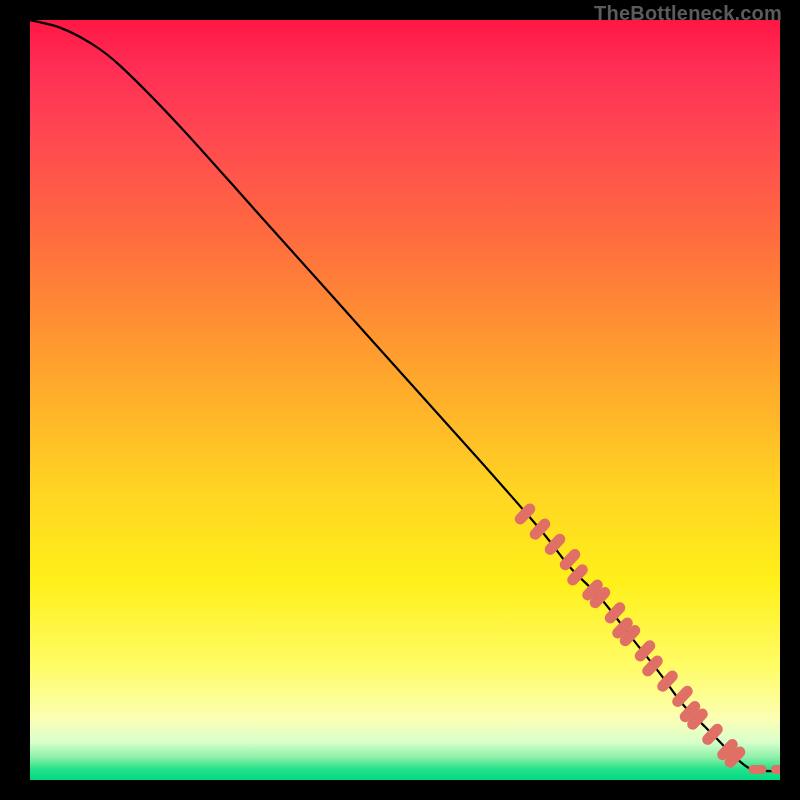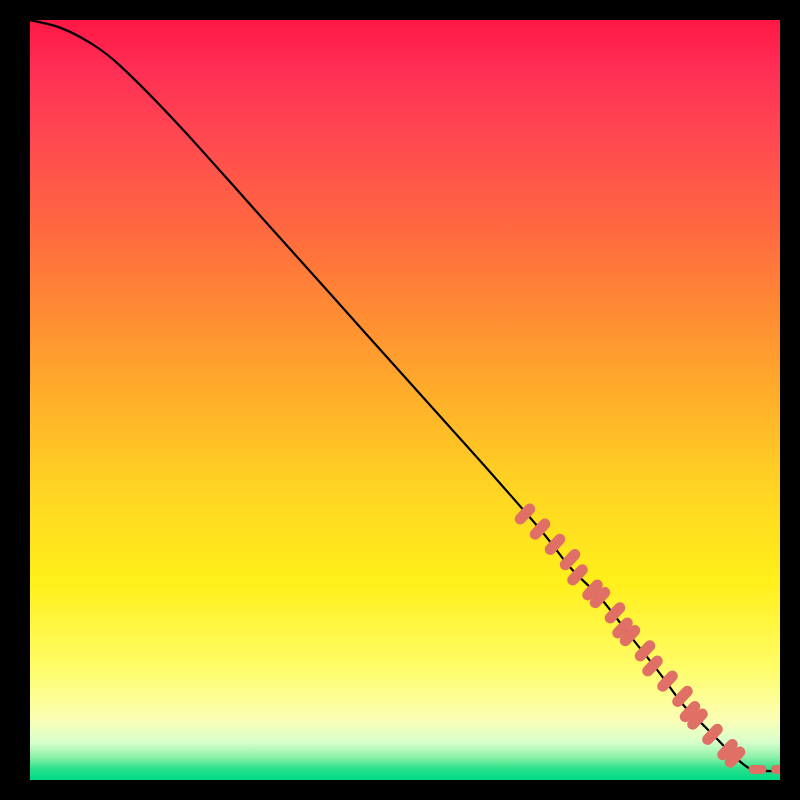--- a/index.html
+++ b/index.html
@@ -57,20 +57,21 @@
     color: #5b5b5b;
     letter-spacing: 0.2px;
     user-select: none;
   }
 </style>
 </head>
 <body>
 
 <div class="frame">
 
+  <div class="attribution">TheBottleneck.com</div>
 
   <div class="plot-area">
     <svg class="curve" viewBox="0 0 750 760" preserveAspectRatio="none">
       <path fill="none" stroke="#000" stroke-width="2.2" d="M 0.0 0.0 C 5.0 1.3 20.0 3.8 30.0 7.6 C 40.0 11.4 50.0 16.5 60.0 22.8 C 70.0 29.1 75.0 31.7 90.0 45.6 C 105.0 59.5 127.5 82.3 150.0 106.4 C 172.5 130.5 200.0 162.1 225.0 190.0 C 250.0 217.9 275.0 245.7 300.0 273.6 C 325.0 301.5 350.0 329.3 375.0 357.2 C 400.0 385.1 427.5 415.5 450.0 440.8 C 472.5 466.1 495.0 491.5 510.0 509.2 C 525.0 526.9 530.0 535.8 540.0 547.2 C 550.0 558.6 560.0 566.2 570.0 577.6 C 580.0 589.0 590.0 602.9 600.0 615.6 C 610.0 628.3 621.3 642.2 630.0 653.6 C 638.8 665.0 645.0 675.1 652.5 684.0 C 660.0 692.9 668.8 700.5 675.0 706.8 C 681.3 713.1 685.0 716.9 690.0 722.0 C 695.0 727.1 700.0 732.8 705.0 737.2 C 710.0 741.6 715.0 746.3 720.0 748.6 C 725.0 750.9 730.0 750.5 735.0 750.9 C 740.0 751.3 747.5 750.9 750.0 750.9 " id="curve-path"></path>
       <g id="markers">
           <line x1="490.2" y1="499.1" x2="499.8" y2="488.9" stroke="#e07066" stroke-width="11" stroke-linecap="round"></line>
           <line x1="505.2" y1="514.3" x2="514.8" y2="504.1" stroke="#e07066" stroke-width="11" stroke-linecap="round"></line>
           <line x1="520.2" y1="529.5" x2="529.8" y2="519.3" stroke="#e07066" stroke-width="11" stroke-linecap="round"></line>
           <line x1="535.2" y1="544.7" x2="544.8" y2="534.5" stroke="#e07066" stroke-width="11" stroke-linecap="round"></line>
           <line x1="542.7" y1="559.9" x2="552.3" y2="549.7" stroke="#e07066" stroke-width="11" stroke-linecap="round"></line>

